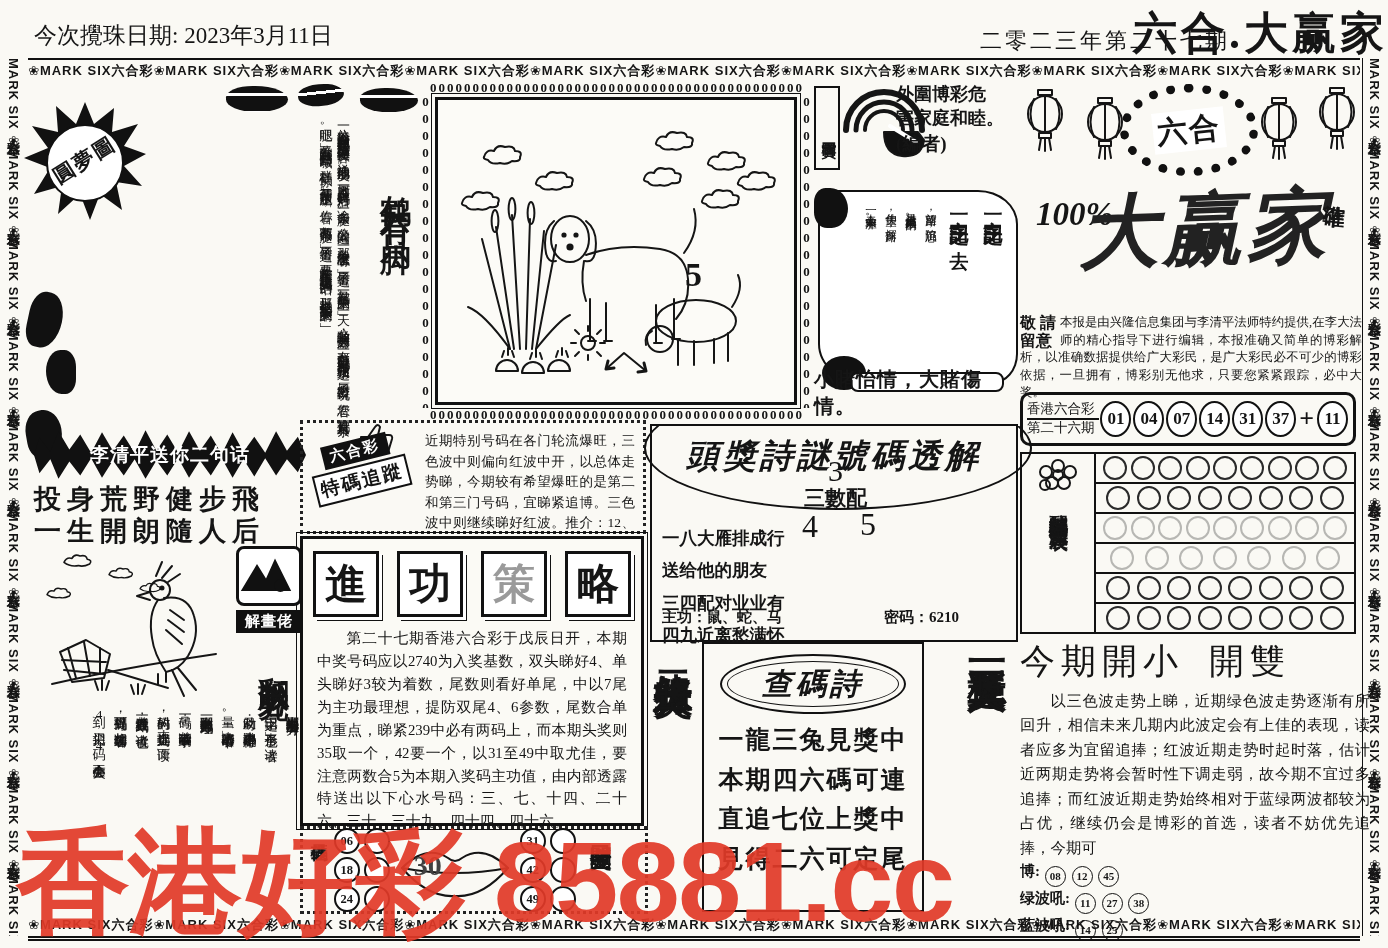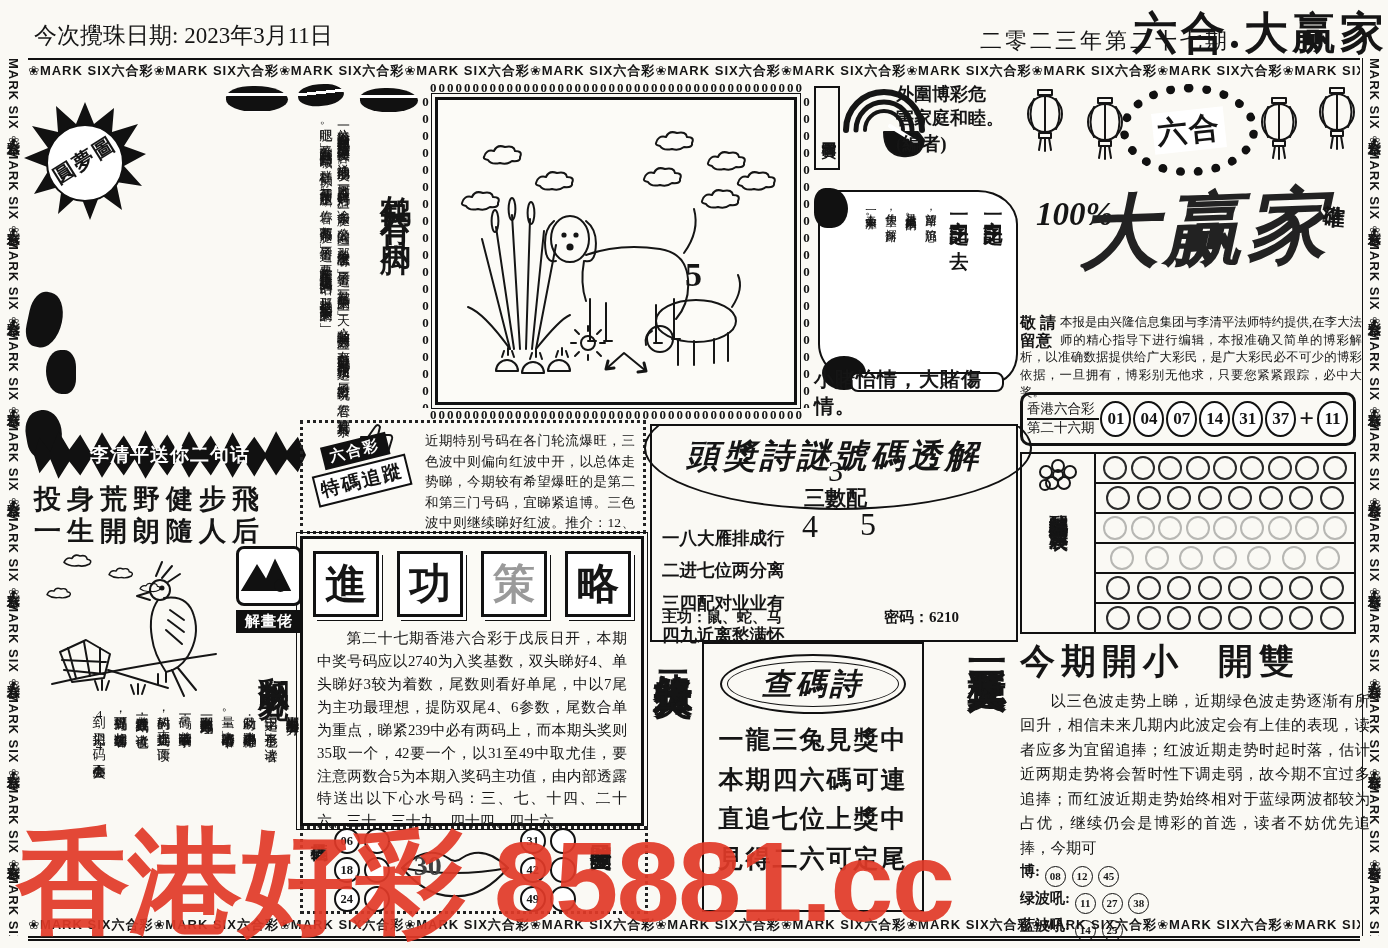--- a/index.html
+++ b/index.html
@@ -82,21 +82,21 @@
   .sec-ct{left:1020px;top:452px;width:336px;height:182px;border:2.5px solid #111;display:flex;box-sizing:border-box;}
   .ct-label{width:72px;border-right:2.5px solid #111;position:relative;}
   .ct-label .v{position:absolute;left:50%;transform:translateX(-50%);top:44px;font-size:19px;font-weight:800;letter-spacing:2px;height:132px;line-height:1.1;}
   .ct-rows{flex:1;display:flex;flex-direction:column;}
   .crow{flex:1;border-top:2px solid #111;display:flex;align-items:center;justify-content:space-evenly;padding:0 4px;}
   .crow:first-child{border-top:0;}
   .cir{width:20px;height:20px;border:2px solid #2a2a2a;border-radius:50%;}
   .cir.faint{opacity:.32;}
   
   .sec-ana{left:1020px;top:638px;width:350px;height:274px;}
-  .ana-head{font-size:35px;font-weight:700;letter-spacing:6px;display:flex;gap:34px;}
+  .ana-head{font-size:35px;font-weight:400;letter-spacing:6px;display:flex;gap:25px;}
   .ana-body{margin-top:4px;font-size:15.3px;line-height:1.6;text-align:justify;text-indent:2em;}
   .ana-line{font-size:15px;font-weight:700;line-height:1.55;}
   .mini{display:inline-flex;align-items:center;justify-content:center;width:19px;height:19px;border:1.5px solid #111;border-radius:50%;font-size:11px;font-weight:700;margin:0 1px;vertical-align:-4px;}
   
   .sec-strat{left:300px;top:536px;width:344px;height:290px;border:3px solid #111;outline:1px solid #111;outline-offset:3px;box-sizing:border-box;background:#fbfaf5;}
   .strat-head{display:flex;justify-content:center;gap:18px;margin-top:12px;}
   .schar{width:60px;height:60px;border:3px solid #111;display:flex;align-items:center;justify-content:center;font-size:42px;font-weight:800;position:relative;background:#fff;box-shadow:3px 3px 0 #fff,4px 4px 0 #111;}
   .schar.faded{color:#9a9a9a;filter:blur(.4px);}
   .strat-body{margin:10px 14px 0 14px;font-size:14.8px;line-height:1.55;text-align:justify;text-indent:2em;}
   
@@ -459,21 +459,21 @@
 
   <div class="abs sec-poem">
     <div class="poem-arc"></div>
     <div class="poem-title">頭獎詩謎號碼透解</div>
     <div class="p3">3</div>
     <div class="pmid">三數配</div>
     <div class="p4">4</div>
     <div class="p5">5</div>
     <div class="pcol l">
       <div>一八大雁排成行</div>
-      <div>二进七位两分离</div>
+      <div>送给他的朋友</div>
       <div>三四配对业业有</div>
       <div>四九近离愁满怀</div>
     </div>
     <div class="pfoot-l">主功：鼠、蛇、马</div>
     <div class="pfoot-r">密码：6210</div>
   </div>
 
   <div class="abs sec-sisters v">二八姐妹行大獎</div>
   <div class="abs sec-cp">
     <div class="cp-oval">

